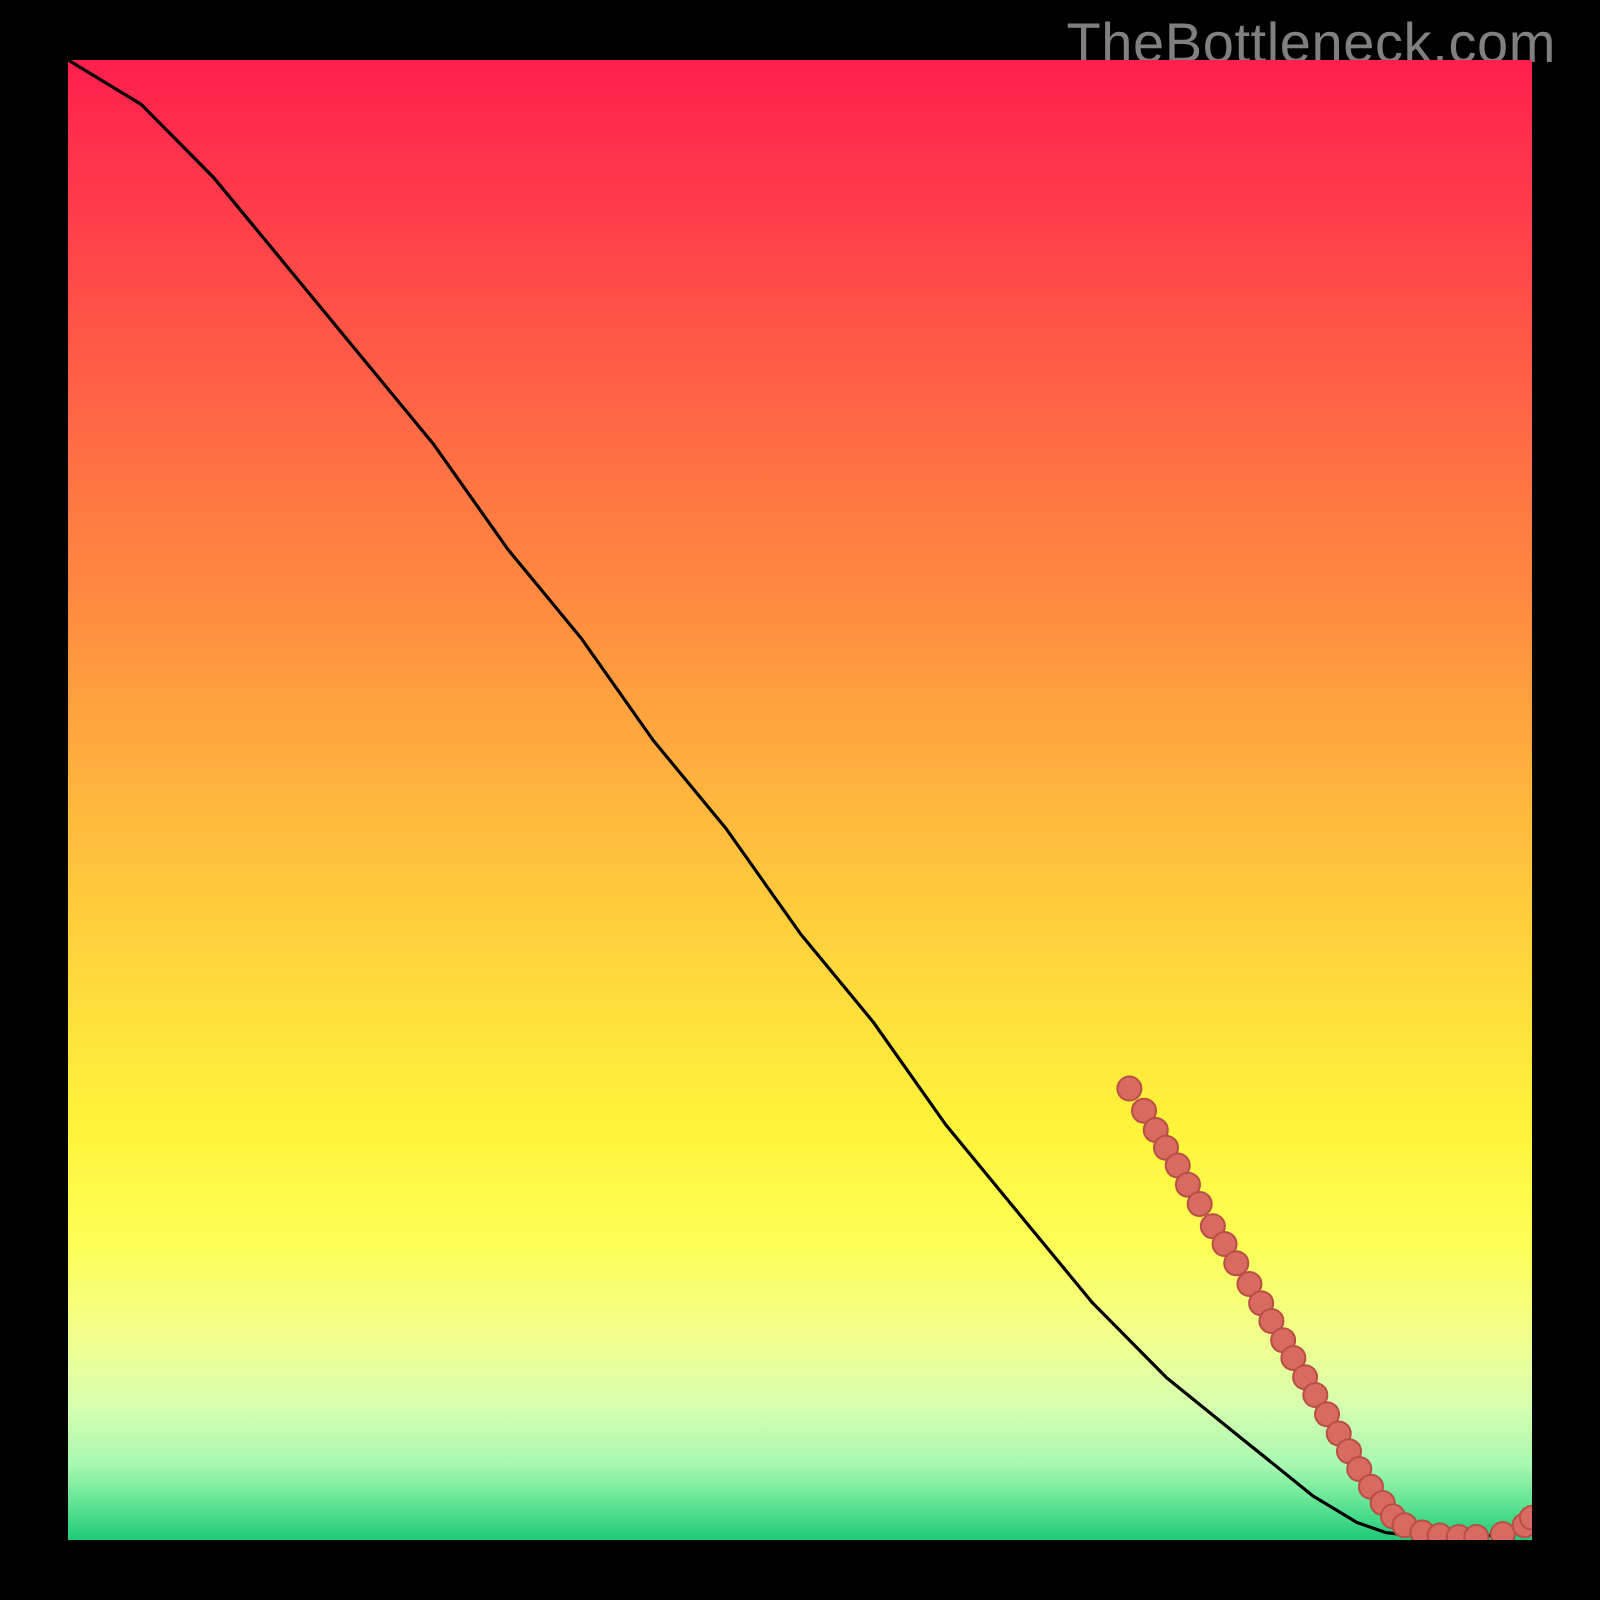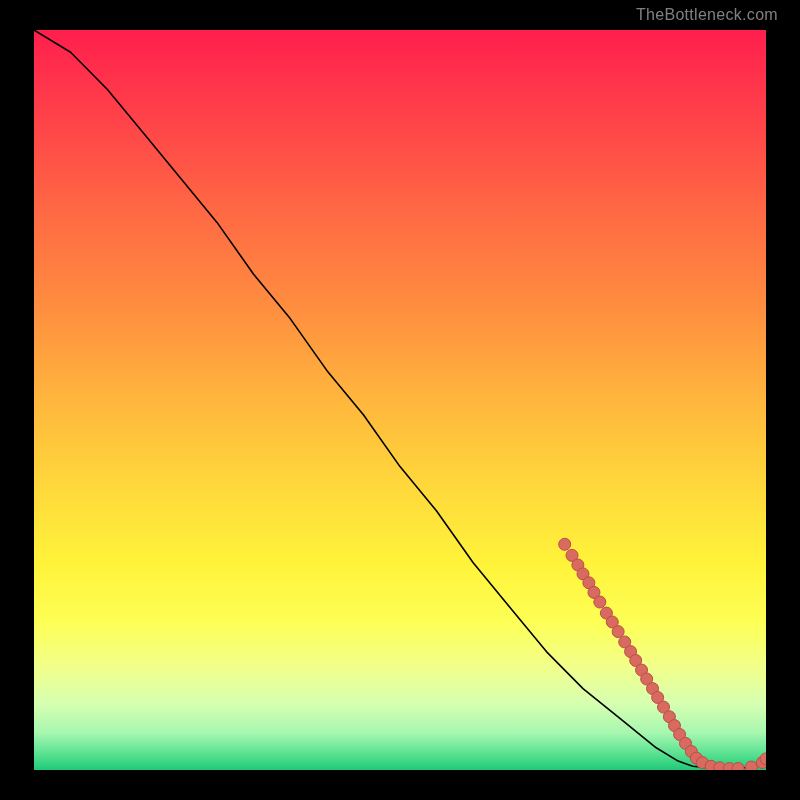--- a/index.html
+++ b/index.html
@@ -52,21 +52,21 @@
     position: absolute;
     inset: 0;
     width: 100%;
     height: 100%;
   }
   .attribution {
     position: absolute;
     top: 6px;
     right: 22px;
     color: #808080;
-    font-size: 16px;
+    font-size: 28px;
     letter-spacing: 0.3px;
     font-weight: 500;
     user-select: none;
   }
 </style>
 </head>
 <body>
 
 <div class="attribution">TheBottleneck.com</div>
 

